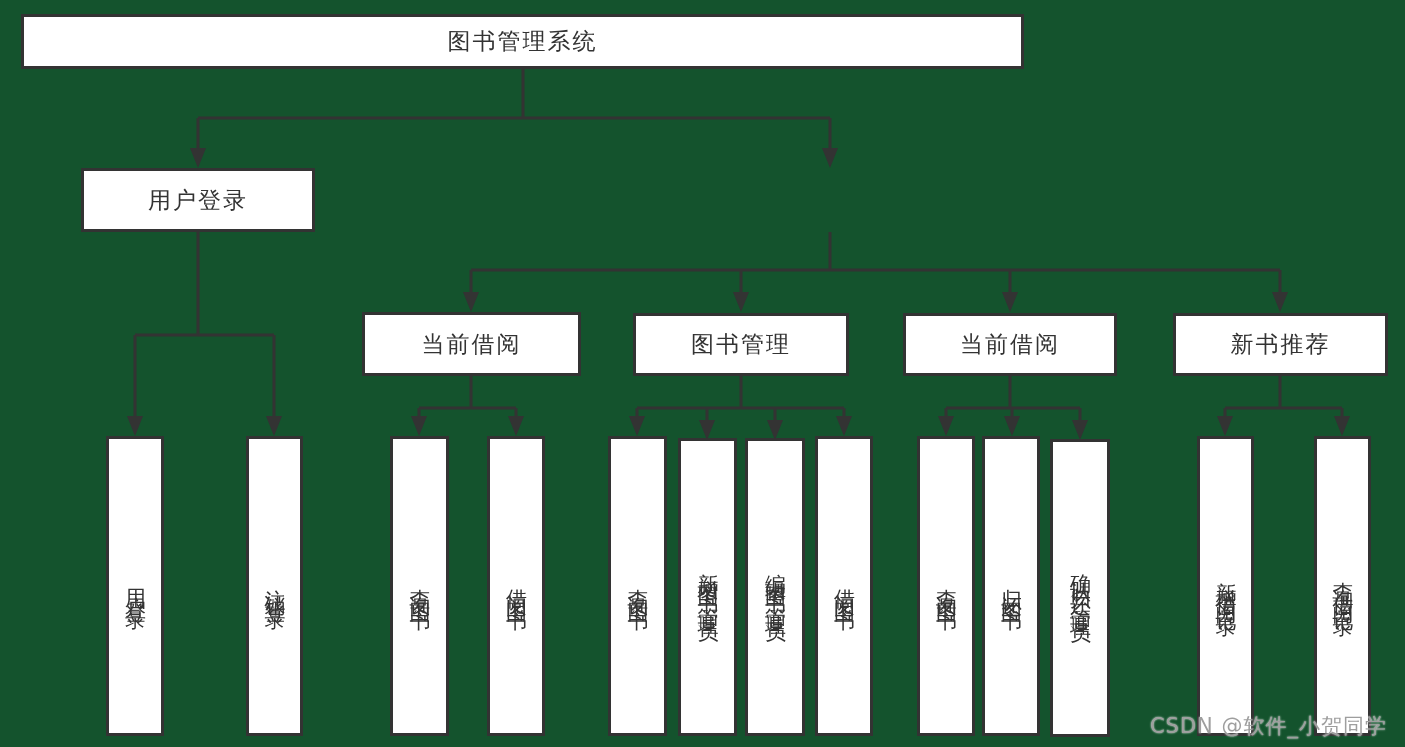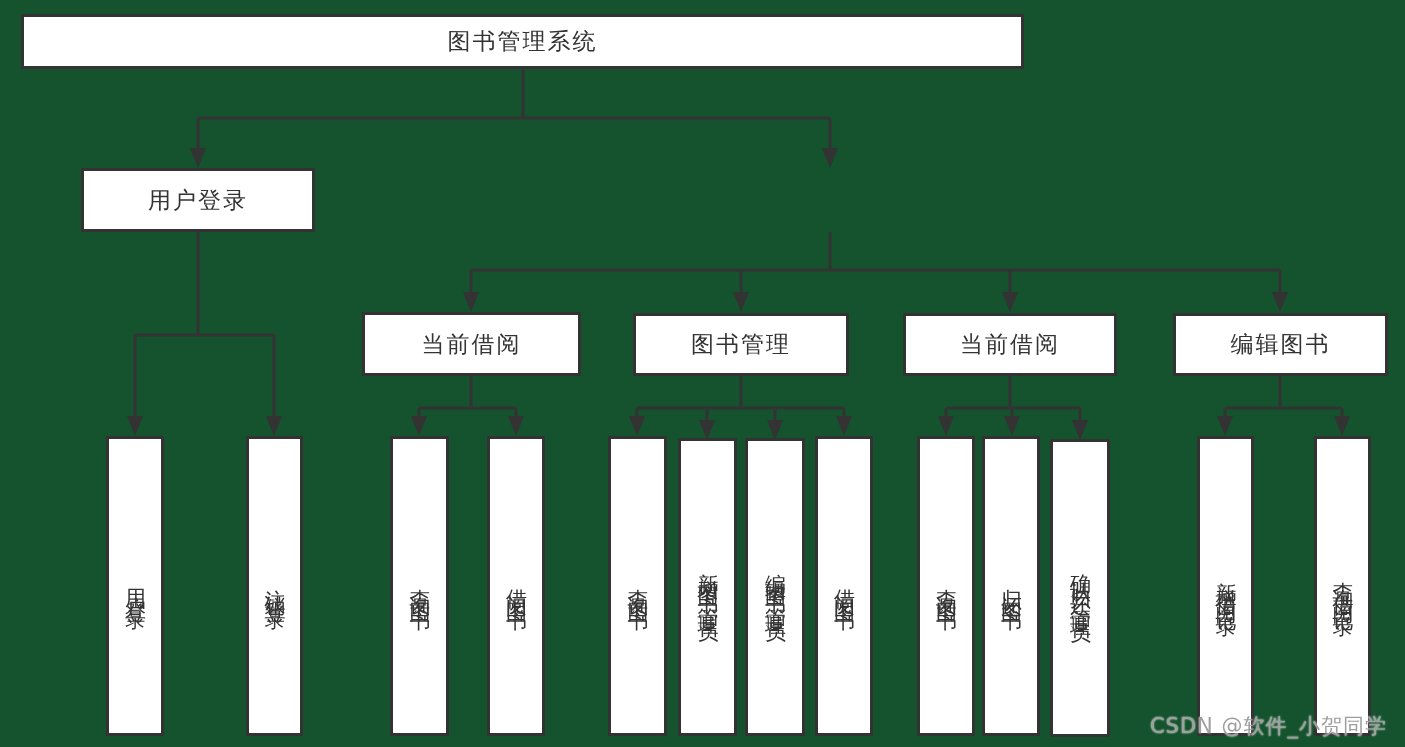--- a/index.html
+++ b/index.html
@@ -85,21 +85,21 @@
   <div class="node" style="left:362px;top:312px;width:219px;height:64px">
     <span class="lbl">当前借阅</span>
   </div>
   <div class="node" style="left:633px;top:313px;width:216px;height:63px">
     <span class="lbl">图书管理</span>
   </div>
   <div class="node" style="left:903px;top:313px;width:214px;height:63px">
     <span class="lbl">当前借阅</span>
   </div>
   <div class="node" style="left:1173px;top:313px;width:215px;height:63px">
-    <span class="lbl">编辑图书</span>
+    <span class="lbl">新书推荐</span>
   </div>
 
   <div class="node vert" style="left:106px;top:436px;width:58px;height:300px">
     <span class="lbl">用户登录</span>
   </div>
   <div class="node vert" style="left:246px;top:436px;width:57px;height:300px">
     <span class="lbl">注销登录</span>
   </div>
 
   <div class="node vert" style="left:390px;top:436px;width:59px;height:300px">

